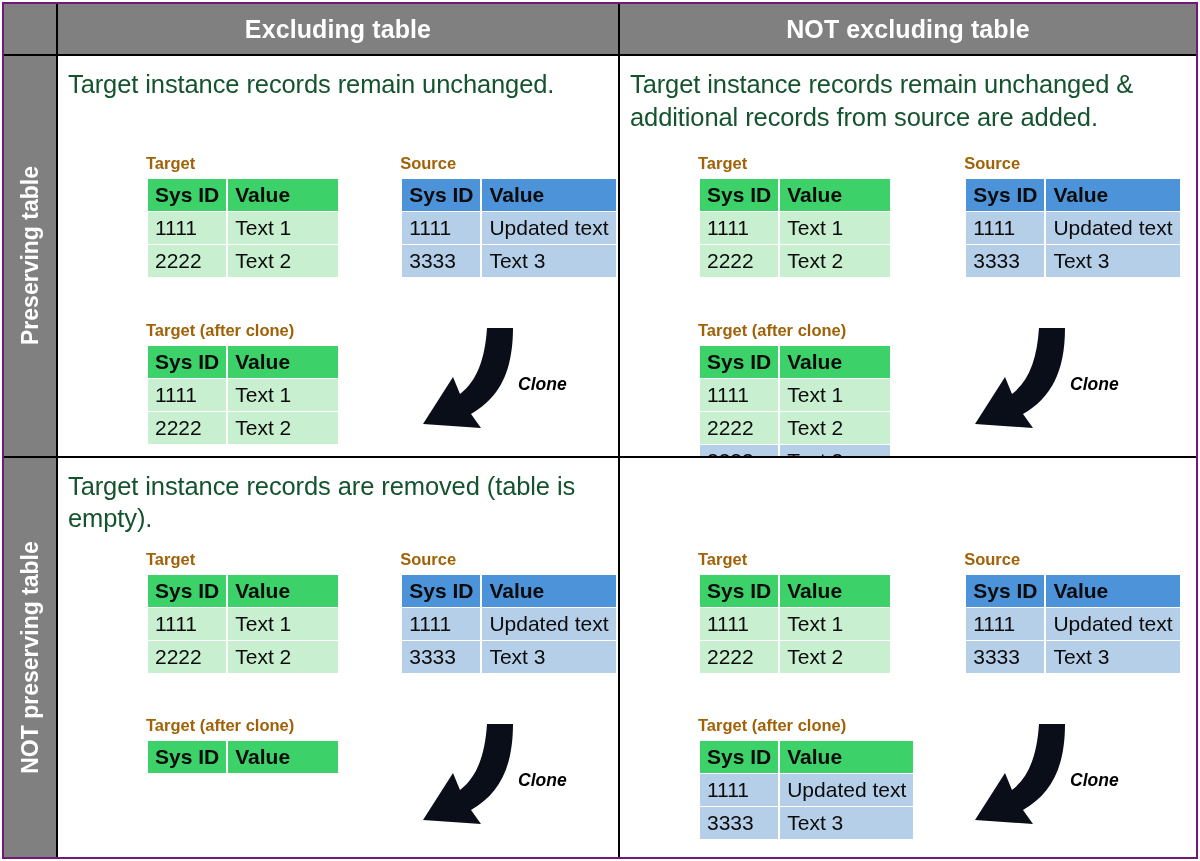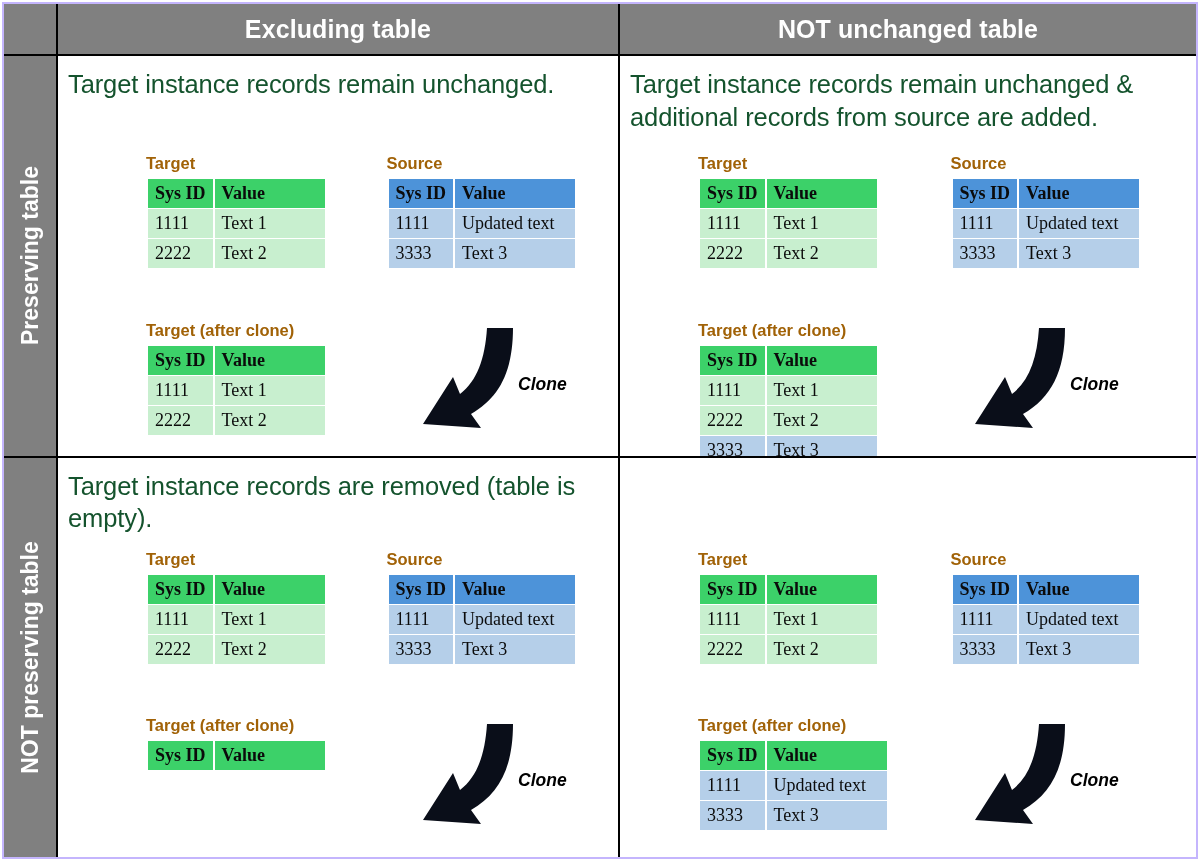--- a/index.html
+++ b/index.html
@@ -16,21 +16,21 @@
   }
 
   
   .matrix {
     position: absolute;
     left: 2px; top: 2px;
     width: 1196px; height: 857px;
     display: grid;
     grid-template-columns: 52px 560px 1fr;
     grid-template-rows: 50px 1fr 1fr;
-    border: 2px solid #c4b5fd;
+    border: 2px solid #701a75;
     background: #000000;
     gap: 2px;
   }
   .cell { background: #ffffff; position: relative; overflow: hidden; }
 
   .corner-cell { background: #808080; }
 
   .col-header {
     background: #808080;
     color: #ffffff;
@@ -83,22 +83,21 @@
   .tbl-caption {
     font-size: 16.5px;
     font-weight: bold;
     color: #a16207;
     margin-bottom: 5px;
     white-space: nowrap;
   }
   table.minitbl {
     border-collapse: separate;
     border-spacing: 2px 1px;
-    font-size: 18px;
-    font-family: Liberation Serif, serif;
+    font-size: 21px;
   }
   table.minitbl td, table.minitbl th {
     padding: 4px 7px;
     text-align: left;
     white-space: nowrap;
     font-weight: normal;
     color: #0b0b0b;
   }
   table.minitbl th { font-weight: bold; }
   .c-sysid { width: 60px; }
@@ -149,21 +148,21 @@
 <div id="page">
   <div class="matrix">
 
     <div class="cell corner-cell"></div>
 
     <div class="cell col-header">
       <span>Excluding table</span>
     </div>
 
     <div class="cell col-header">
-      <span>NOT unchanged table</span>
+      <span>NOT excluding table</span>
     </div>
 
     <div class="cell row-header">
       <span class="vert">Preserving table</span>
     </div>
 
     <div class="cell">
       <div class="quad left">
           <div class="quad-desc">Target instance records remain unchanged.</div>
           <div class="tables-row">

